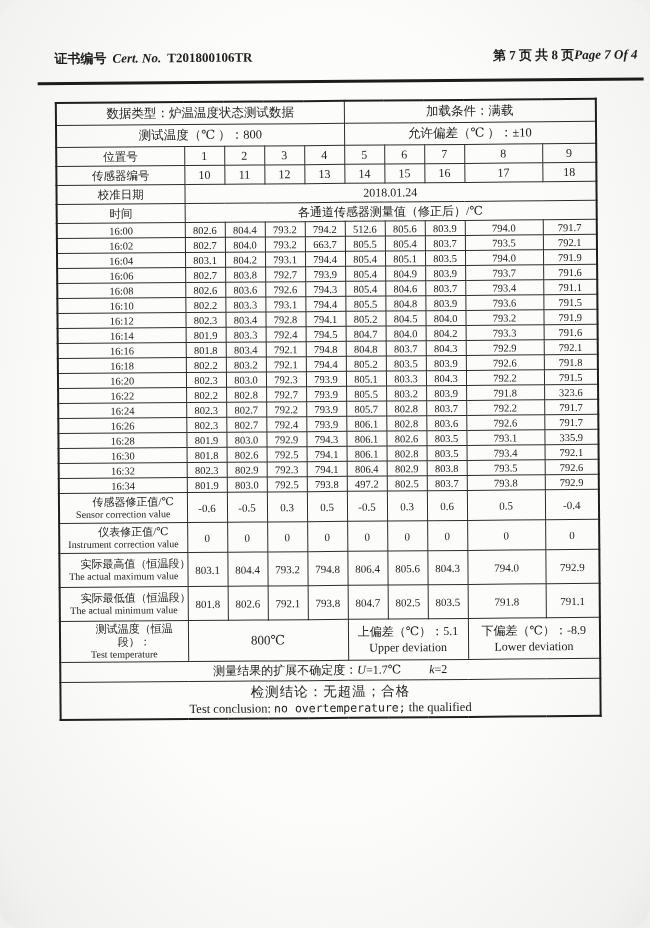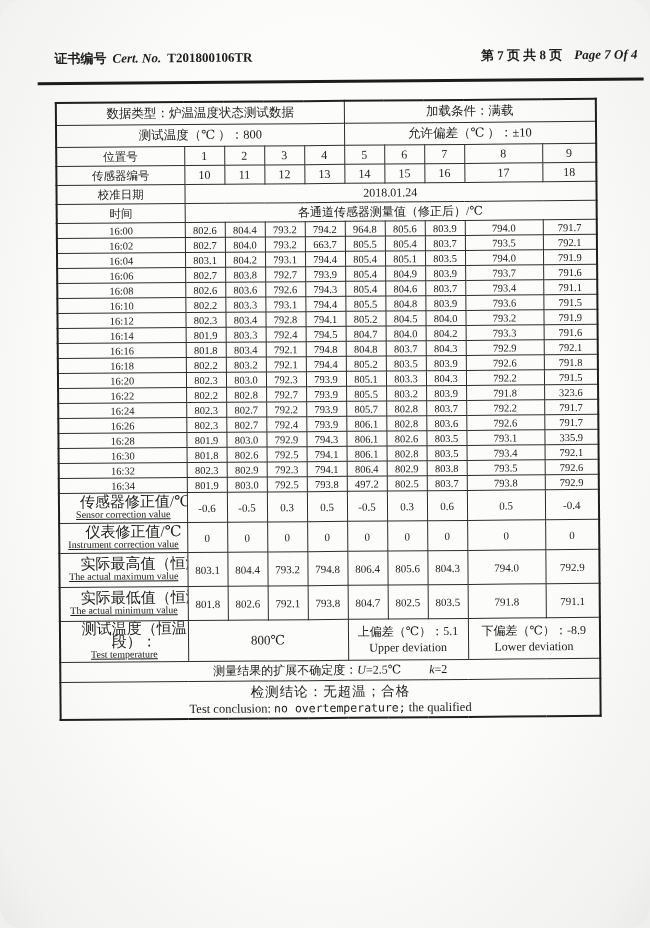--- a/index.html
+++ b/index.html
@@ -15,21 +15,21 @@
     border-radius:22px;
   }
   .tilt{transform:rotate(-0.45deg);transform-origin:325px 380px;}
   
   .header{
     display:flex;justify-content:space-between;align-items:baseline;
     padding:48px 10px 0 57px;
     font-size:13px;font-weight:bold;
   }
   .header-left span{margin-right:6px;}
-  .header-right span{margin-left:12px;}
+  .header-right span{margin-left:0;}
   .en-it{font-style:italic;}
   .rule{height:3px;background:#1c1c1c;margin:14px 4px 0 40px;}
   
   table.doc{
     width:540px;margin:17px 0 0 57px;
     border-collapse:collapse;border:2px solid #1f1f1f;
     table-layout:fixed;
   }
   table.doc td{
     border:1px solid #2d2d2d;text-align:center;vertical-align:middle;
@@ -38,22 +38,22 @@
   }
   tr.r-top td{height:21px;font-size:12.5px;}
   tr.r-top td.half-left{text-align:center;}
   tr.grid-head td{height:18px;font-size:12px;}
   tr.grid-head td.lab{font-size:11.5px;}
   tr.reading-row td{height:14px;font-size:10.5px;}
   td.time{font-size:10.5px;}
   tr.summary-row td{height:29px;}
   tr.summary-row.tall td{height:33px;}
   td.slabel{line-height:12px;white-space:normal;}
-  td.slabel .cn{font-size:15px;line-height:13px;margin-left:20px;}
-  td.slabel .en{font-size:10px;line-height:12px;text-decoration:underline;}
+  td.slabel .cn{font-size:11px;line-height:13px;margin-left:20px;}
+  td.slabel .en{font-size:10px;line-height:12px;}
   tr.foot-row td{height:40px;white-space:normal;}
   tr.foot-row td div{line-height:16px;}
   tr.foot-row td.big{font-size:13px;}
   tr.foot-row .cn-line{font-size:12px;}
   tr.foot-row .en-line{font-size:12px;}
   tr.unc-row td{height:19px;font-size:12px;}
   tr.unc-row .gap{display:inline-block;width:28px;}
   tr.conc-row td{height:36px;white-space:normal;}
   .conc-cn{font-size:13.5px;line-height:17px;letter-spacing:1px;}
   .conc-en{font-size:12.5px;line-height:16px;}
@@ -132,21 +132,21 @@
           <td colspan="9">各通道传感器测量值（修正后）/℃</td>
         </tr>
       </tbody>
       <tbody id="readings-body">
           <tr class="reading-row">
             <td class="time">16:00</td>
             <td class="val">802.6</td>
             <td class="val">804.4</td>
             <td class="val">793.2</td>
             <td class="val">794.2</td>
-            <td class="val">964.8</td>
+            <td class="val">512.6</td>
             <td class="val">805.6</td>
             <td class="val">803.9</td>
             <td class="val">794.0</td>
             <td class="val">791.7</td>
           </tr>
           <tr class="reading-row">
             <td class="time">16:02</td>
             <td class="val">802.7</td>
             <td class="val">804.0</td>
             <td class="val">793.2</td>
@@ -423,21 +423,21 @@
             <div class="cn-line">上偏差（℃）：5.1</div>
             <div class="en-line">Upper deviation</div>
           </td>
           <td colspan="2">
             <div class="cn-line">下偏差（℃）：-8.9</div>
             <div class="en-line">Lower deviation</div>
           </td>
         </tr>
         <tr class="unc-row">
           <td colspan="10">
-            <span>测量结果的扩展不确定度：</span><i class="sym">U</i><span>=2.5℃</span><span class="gap"></span><i class="sym">k</i><span>=2</span>
+            <span>测量结果的扩展不确定度：</span><i class="sym">U</i><span>=1.7℃</span><span class="gap"></span><i class="sym">k</i><span>=2</span>
           </td>
         </tr>
         <tr class="conc-row">
           <td colspan="10">
             <div class="conc-cn">检测结论：无超温；合格</div>
             <div class="conc-en">
               <span>Test conclusion:</span>
               <span class="mono">no overtemperature;</span>
               <span>the qualified</span>
             </div>

